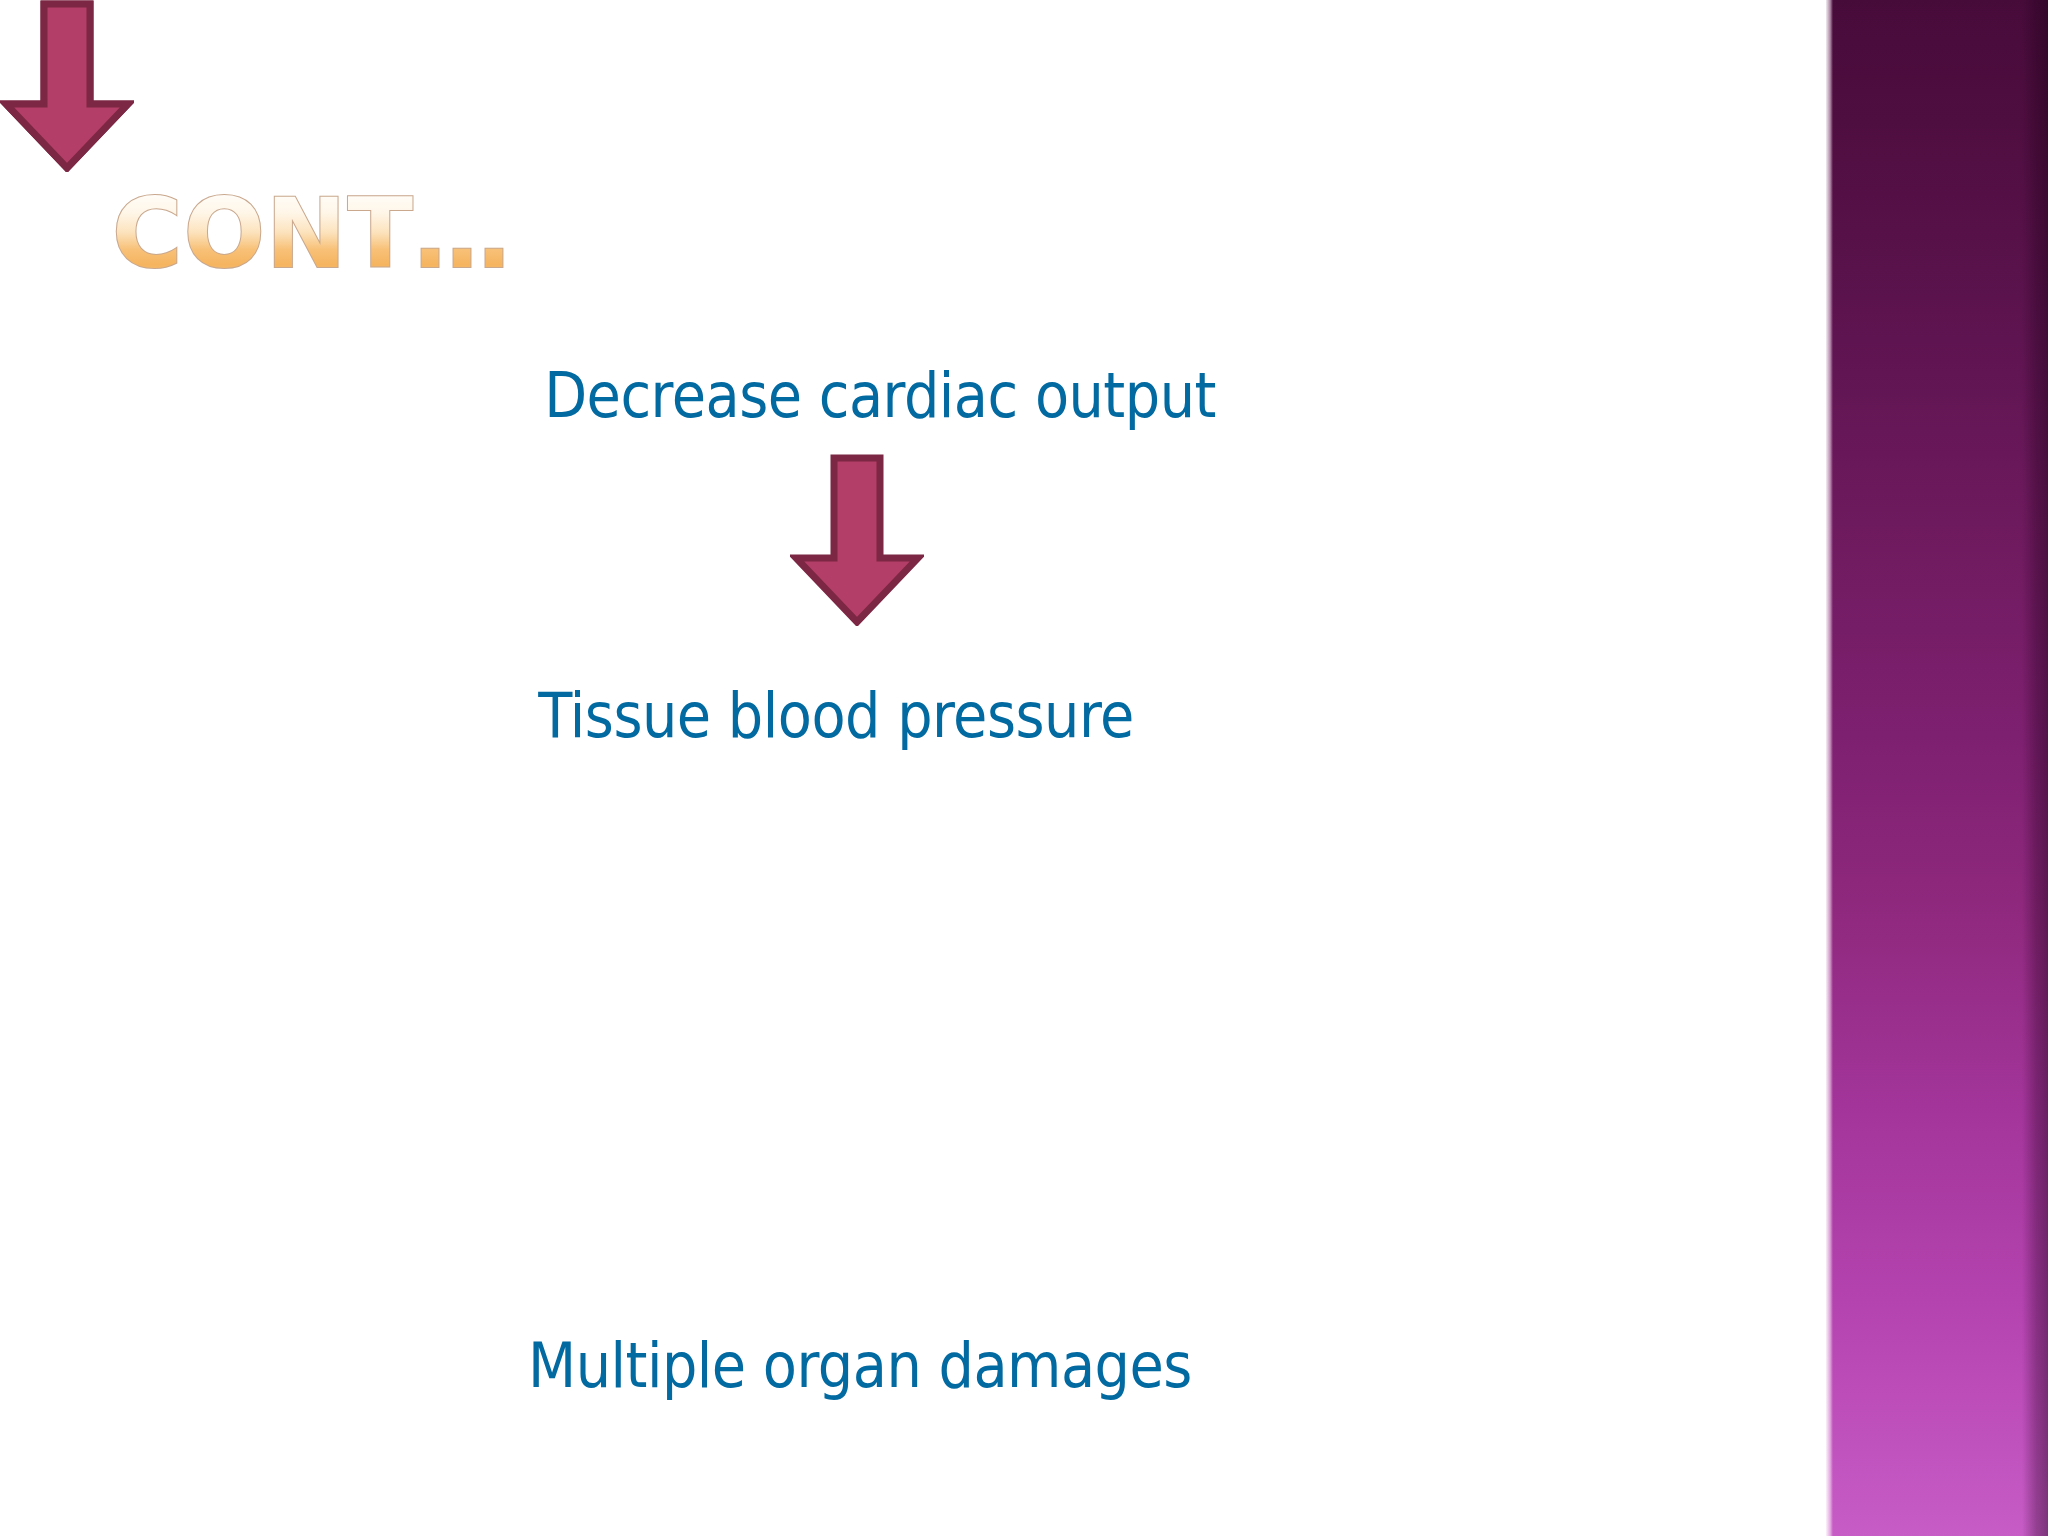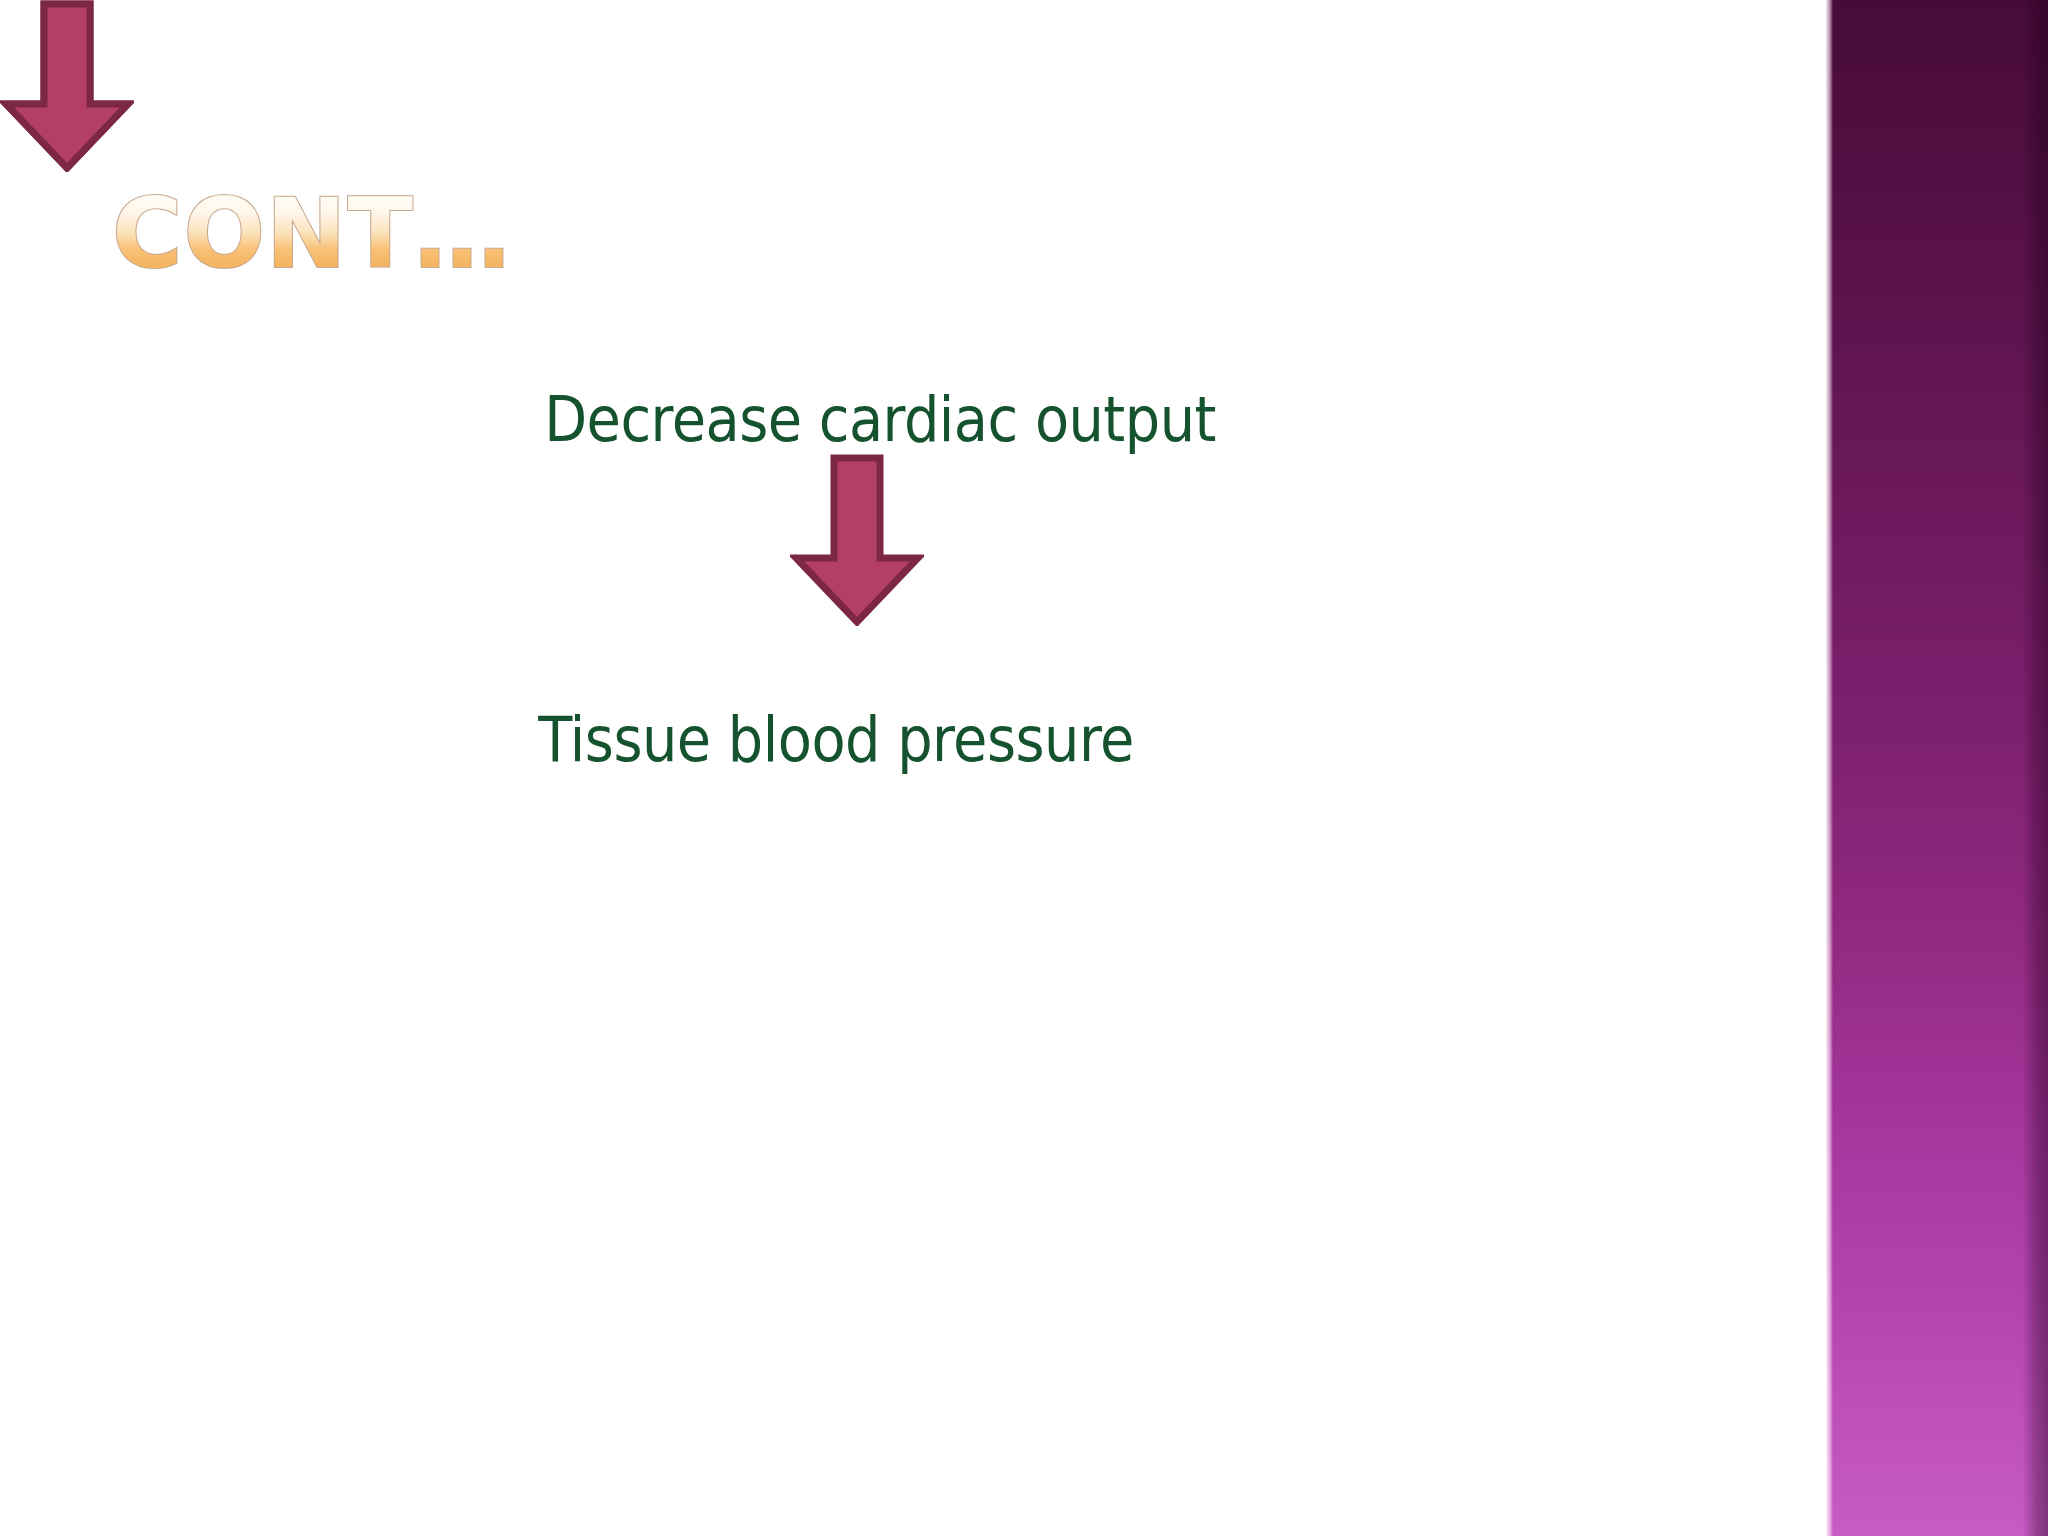--- a/index.html
+++ b/index.html
@@ -108,27 +108,26 @@
     white-space: nowrap;
     z-index: 0;
   }
   .slide-title { z-index: 1; }
 
   
   .flow-text {
     position: absolute;
     font-family: "DejaVu Sans Condensed", "Liberation Sans Narrow", "DejaVu Sans", sans-serif;
     font-stretch: condensed;
-    color: #14532d;
+    color: #0369a1;
     font-size: 62px;
     line-height: 1.16;
     text-align: center;
     white-space: pre-line;
     letter-spacing: -0.5px;
-    margin-top: 24px;
   }
   .flow-text.t1 { left: 0;    top: 360px;  width: 1760px; }
   .flow-text.t2 { left: 0;    top: 680px;  width: 1672px; }
   .flow-text.t3 { left: 0;    top: 1000px; width: 1678px; }
   .flow-text.t4 { left: 0;    top: 1330px; width: 1720px; }
 
   
   .flow-arrow {
     position: absolute;
   }
@@ -167,14 +166,15 @@
     </svg>
   </div>
 
 
   <div class="flow-arrow arrow-a3">
     <svg viewBox="0 0 134 172" width="134" height="172" aria-hidden="true">
       <polygon points="44,4 90,4 90,104 128,104 67,168 6,104 44,104" fill="#B33E67" stroke="#7C2743" stroke-width="7" stroke-linejoin="miter"></polygon>
     </svg>
   </div>
 
+  <div class="flow-text t4">Multiple organ damages</div>
 
 </div>
 
 </body></html>

